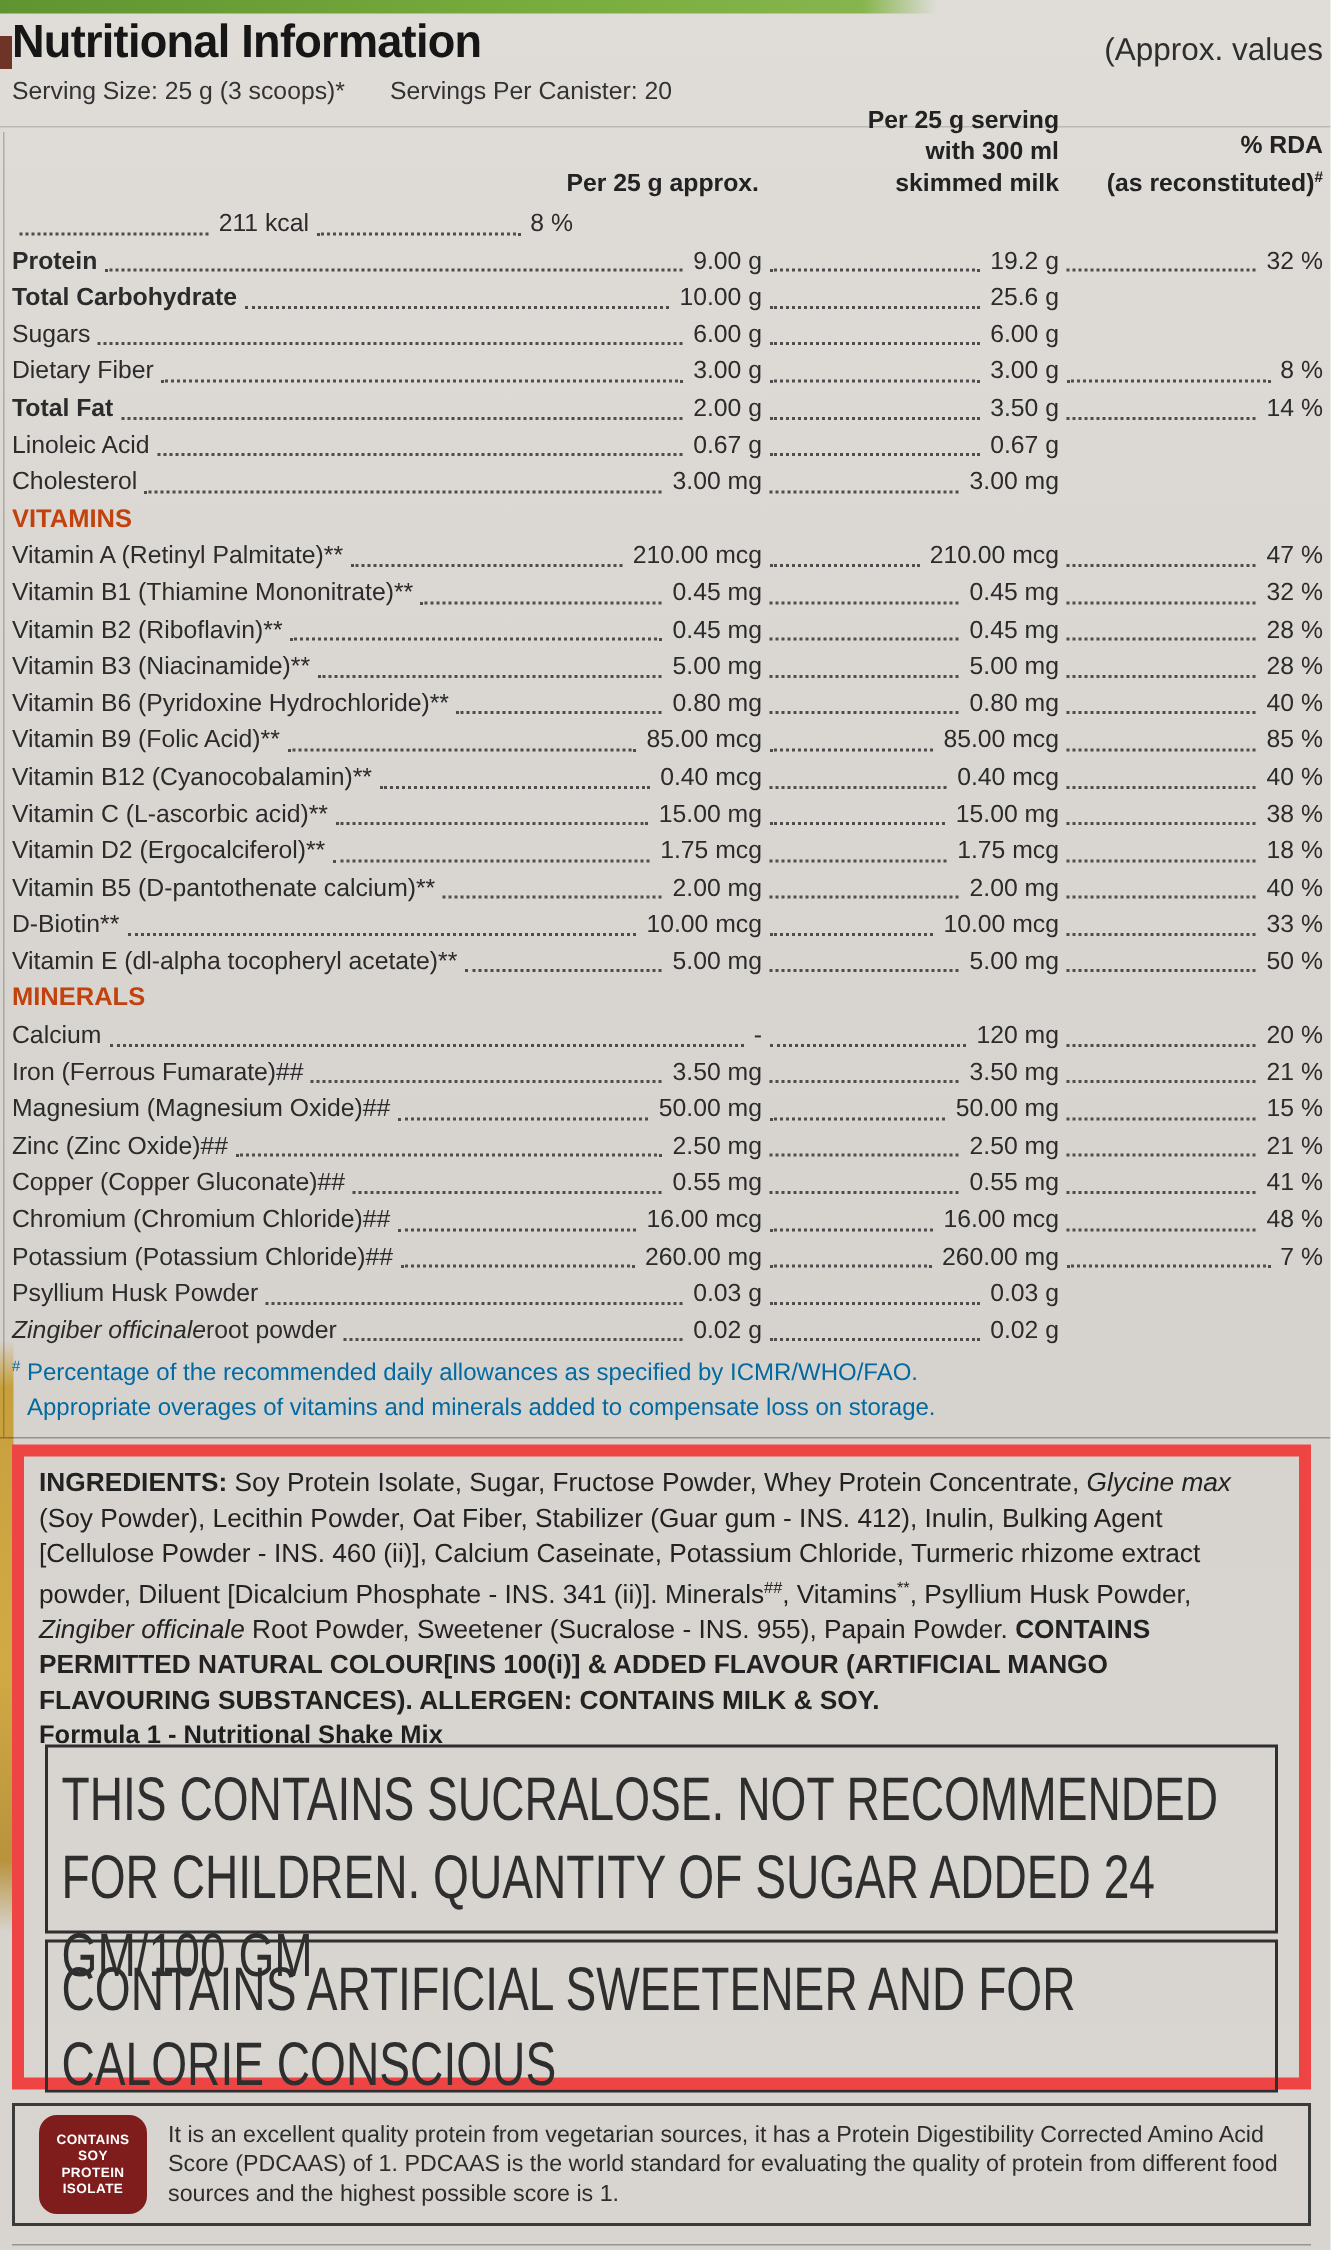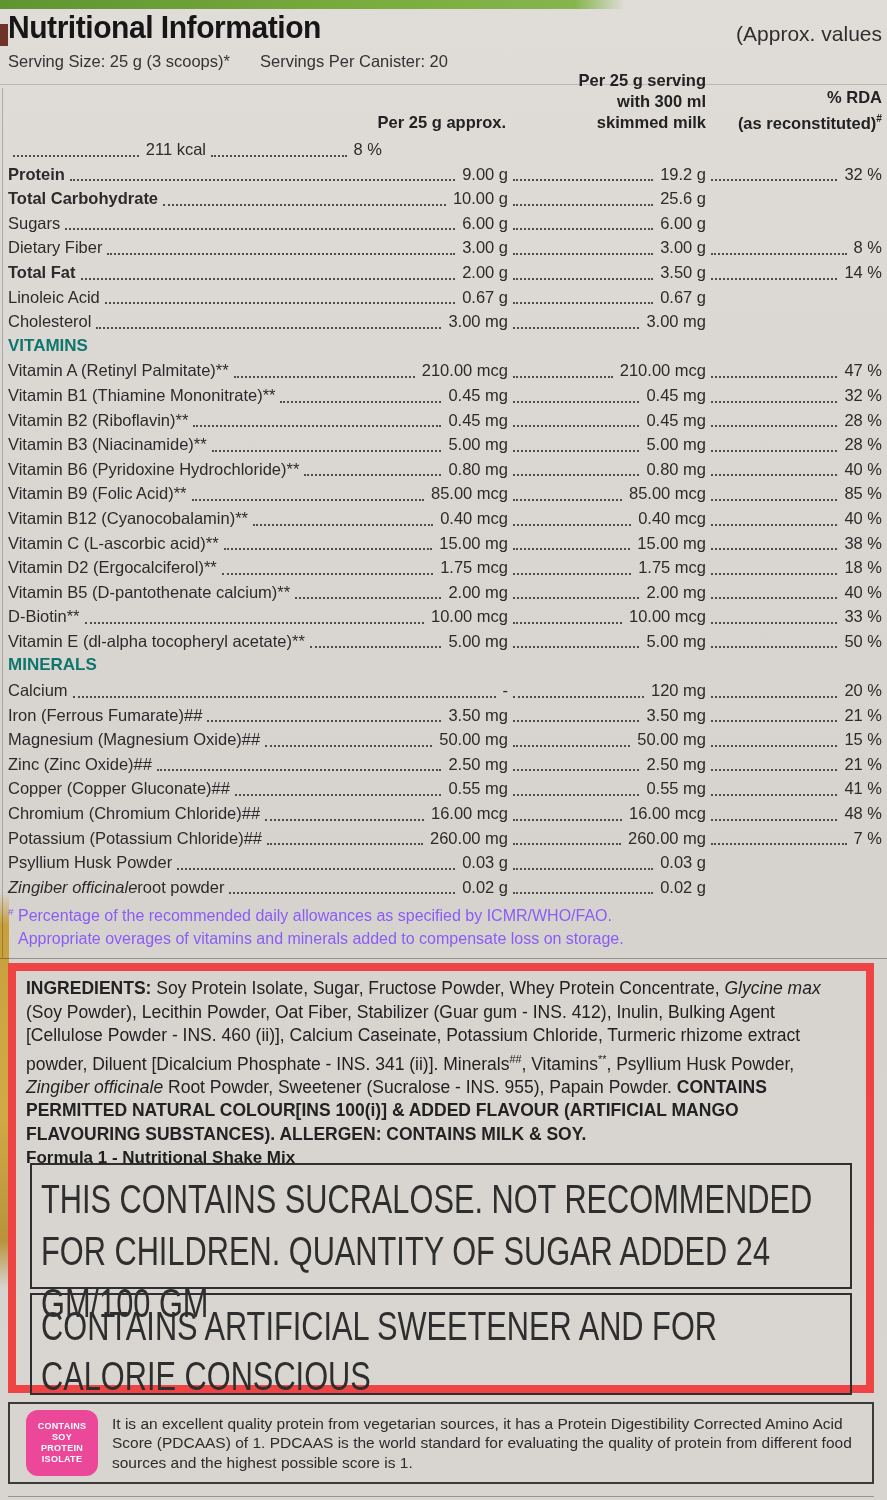--- a/index.html
+++ b/index.html
@@ -28,39 +28,39 @@
   .thead .h2{width:198px;text-align:right;}
   .thead .h3{width:176px;text-align:right;}
   .row{display:flex;align-items:baseline;font-size:16.5px;line-height:24.6px;height:24.6px;color:#2b2b2b;}
   .row .c1{flex:1;display:flex;align-items:baseline;min-width:0;}
   .row .c2{width:198px;display:flex;align-items:baseline;}
   .row .c3{width:176px;display:flex;align-items:baseline;}
   .row .lbl{white-space:nowrap;}
   .row.bold .lbl{font-weight:700;}
   .row .val{white-space:nowrap;margin-left:2px;}
   .dots{flex:1;min-width:10px;margin:0 5px;border-bottom:2.2px dotted #4d4d4d;align-self:flex-end;margin-bottom:5px;height:0;}
-  .sect{font-weight:700;font-size:17px;line-height:24.6px;height:24.6px;color:#0f766e;}
+  .sect{font-weight:700;font-size:17px;line-height:24.6px;height:24.6px;color:#c2410c;}
   .it{font-style:italic;}
   .sup{vertical-align:super;font-size:0.62em;}
-  .footnotes{font-size:16px;line-height:22px;color:#8b5cf6;margin-top:2px;}
+  .footnotes{font-size:16px;line-height:22px;color:#0369a1;margin-top:2px;}
   .footnotes .l2{padding-left:10px;}
 
   .outerbox{position:absolute;left:8px;top:963px;width:866px;height:430px;border:8px solid #ef4444;box-sizing:border-box;background:rgba(255,255,255,0.04);}
   .ingredients{padding:6px 12px 0 10px;font-size:17.5px;line-height:23.5px;color:#222;}
   .ingredients b{font-weight:700;}
   .formula{padding:2px 12px 0 10px;font-size:17px;font-weight:700;color:#1f1f1f;}
 
   .warnbox{position:absolute;left:14px;width:822px;border:2.5px solid #2f2f2f;box-sizing:border-box;}
   .warn1{top:192px;height:126px;}
   .warn2{top:322px;height:102px;}
   .warntext{padding:8px 10px 0 12px;font-size:41px;line-height:52px;color:#2e2e2e;font-weight:400;transform:scaleX(.75);transform-origin:0 0;width:133%;white-space:normal;}
   .warn2 .warntext{line-height:50px;padding-top:6px;}
 
   .pdcaasbox{position:absolute;left:8px;top:1402px;width:866px;height:82px;border:2px solid #3a3a3a;box-sizing:border-box;display:flex;align-items:center;}
-  .badge{width:72px;height:66px;background:#ec4899;border-radius:12px;margin:0 14px 0 16px;display:flex;flex-direction:column;justify-content:center;align-items:center;color:#fff;font-size:9px;font-weight:700;line-height:11px;letter-spacing:.3px;text-align:center;flex:0 0 auto;}
+  .badge{width:72px;height:66px;background:#7f1d1d;border-radius:12px;margin:0 14px 0 16px;display:flex;flex-direction:column;justify-content:center;align-items:center;color:#fff;font-size:9px;font-weight:700;line-height:11px;letter-spacing:.3px;text-align:center;flex:0 0 auto;}
   .pdcaastext{font-size:15.5px;line-height:19.5px;color:#2c2c2c;padding-right:14px;}
   .belowline{position:absolute;left:8px;top:1496px;width:866px;height:1px;background:rgba(0,0,0,.3);}
 </style>
 </head>
 <body>
 
 <div class="strip-green"></div>
 <div class="strip-maroon"></div>
 <div class="strip-gold"></div>
 <div class="edge-left"></div>

